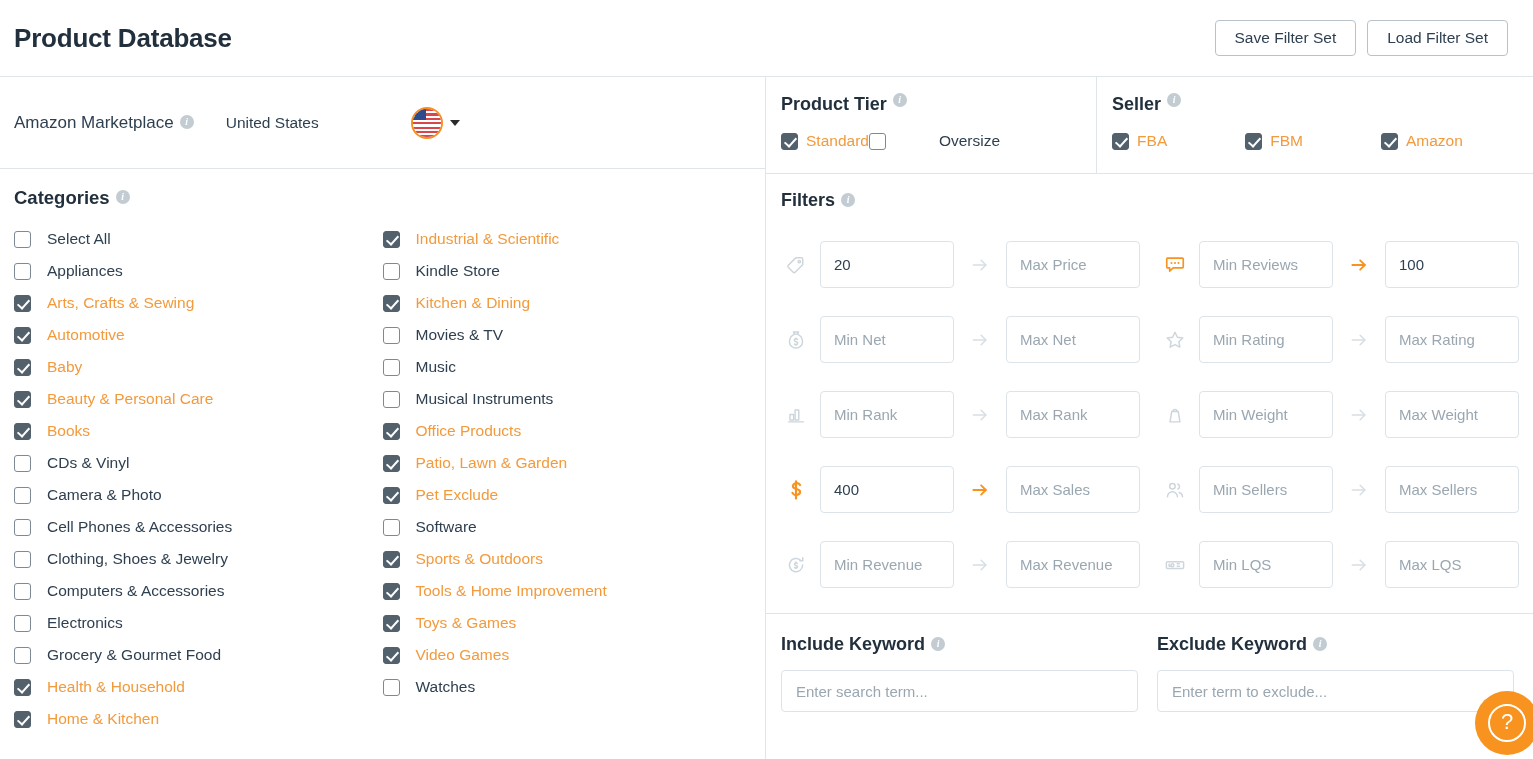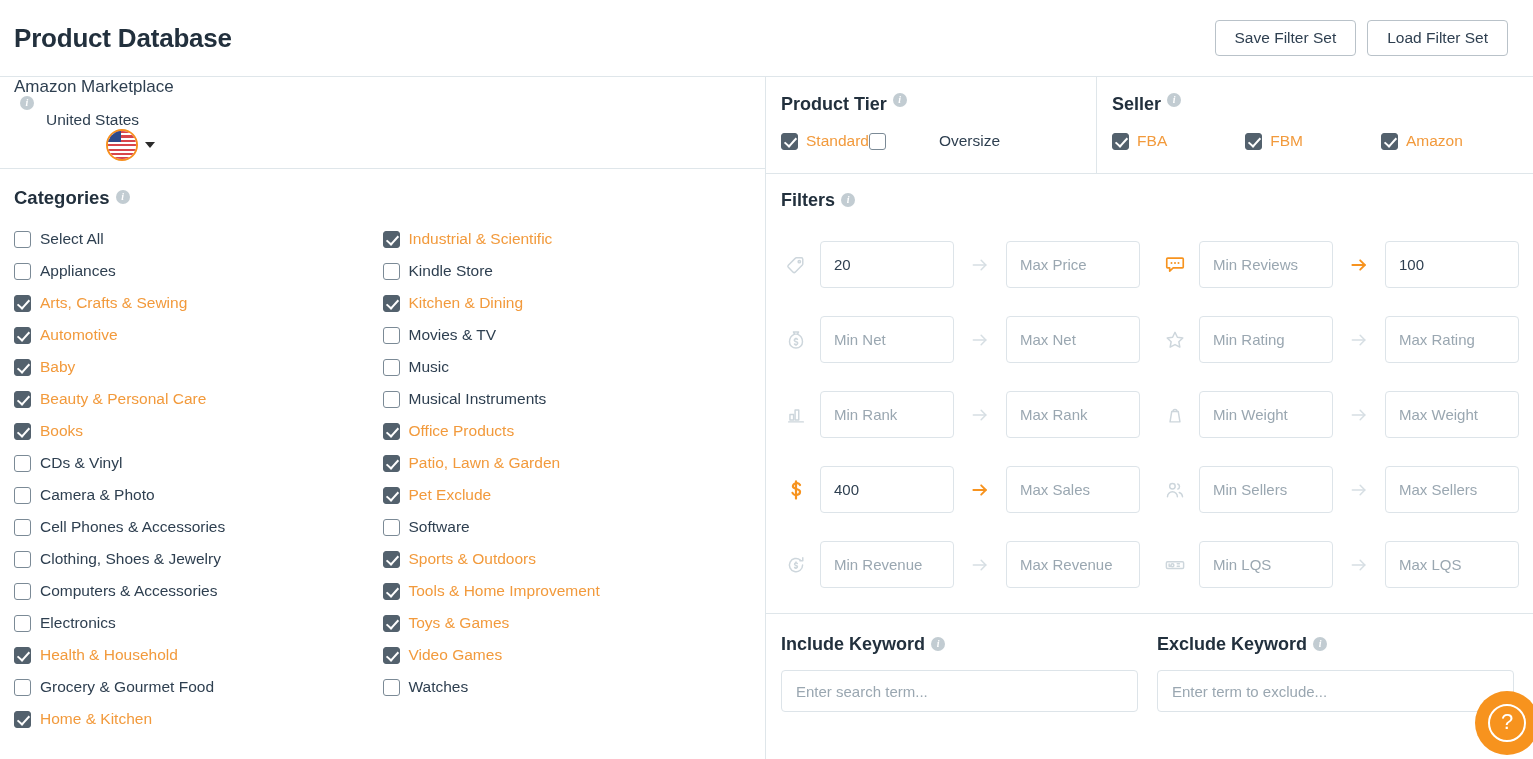--- a/index.html
+++ b/index.html
@@ -39,24 +39,23 @@
   }
 
   
   .body-split { display: flex; height: 682px; }
   .left-pane  { width: 766px; border-right: 1px solid #dfe6ea; display:flex; flex-direction: column; }
   .right-pane { width: 767px; display: flex; flex-direction: column; }
 
   
   .marketplace-row {
     height: 92px;
-    display: flex; 
+    display: flex; align-items: center;
     padding-left: 14px;
     border-bottom: 1px solid #dfe6ea;
-    flex-direction: column;
   }
   .mk-label { font-size: 17px; color: #2e3f50; }
   .mk-value { font-size: 15.5px; color: #2e3f50; margin-left: 32px; }
   .flag-wrap { display:flex; align-items:center; margin-left: 92px; cursor:pointer; }
   .flag {
     width: 32px; height: 32px; border-radius: 50%;
     border: 2.5px solid #f7901e;
     overflow: hidden; position: relative; background: #fff;
   }
   .flag .stripes {
@@ -97,20 +96,21 @@
     font-size: 18.5px; font-weight: bold; color: #22303d;
     display: flex; align-items: center;
     margin-bottom: 14px;
   }
   .cat-columns { display: flex; }
   .cat-col { width: 385px; }
   .cat-item {
     display: flex; align-items: center;
     height: 32px;
     cursor: pointer;
+    gap: 7px;
   }
   .cat-label { font-size: 15.5px; margin-left: 9px; color: #2e3f50; white-space: nowrap; }
   .cat-item.checked .cat-label { color: #f29a3c; }
 
   
   .cb {
     width: 17px; height: 17px; border-radius: 3px;
     border: 1.6px solid #7b8a96;
     background: #fff;
     flex: 0 0 auto;
@@ -282,27 +282,27 @@
               <span class="cat-label">Clothing, Shoes &amp; Jewelry</span>
             </div>
             <div class="cat-item">
               <span class="cb"></span>
               <span class="cat-label">Computers &amp; Accessories</span>
             </div>
             <div class="cat-item">
               <span class="cb"></span>
               <span class="cat-label">Electronics</span>
             </div>
+            <div class="cat-item">
+              <span class="cb"></span>
+              <span class="cat-label">Grocery &amp; Gourmet Food</span>
+            </div>
             <div class="cat-item checked">
               <span class="cb on"></span>
               <span class="cat-label">Health &amp; Household</span>
-            </div>
-            <div class="cat-item">
-              <span class="cb"></span>
-              <span class="cat-label">Grocery &amp; Gourmet Food</span>
             </div>
             <div class="cat-item checked">
               <span class="cb on"></span>
               <span class="cat-label">Home &amp; Kitchen</span>
             </div>
           </div>
         <div class="cat-col" id="cat-col-2">
             <div class="cat-item checked">
               <span class="cb on"></span>
               <span class="cat-label">Industrial &amp; Scientific</span>

